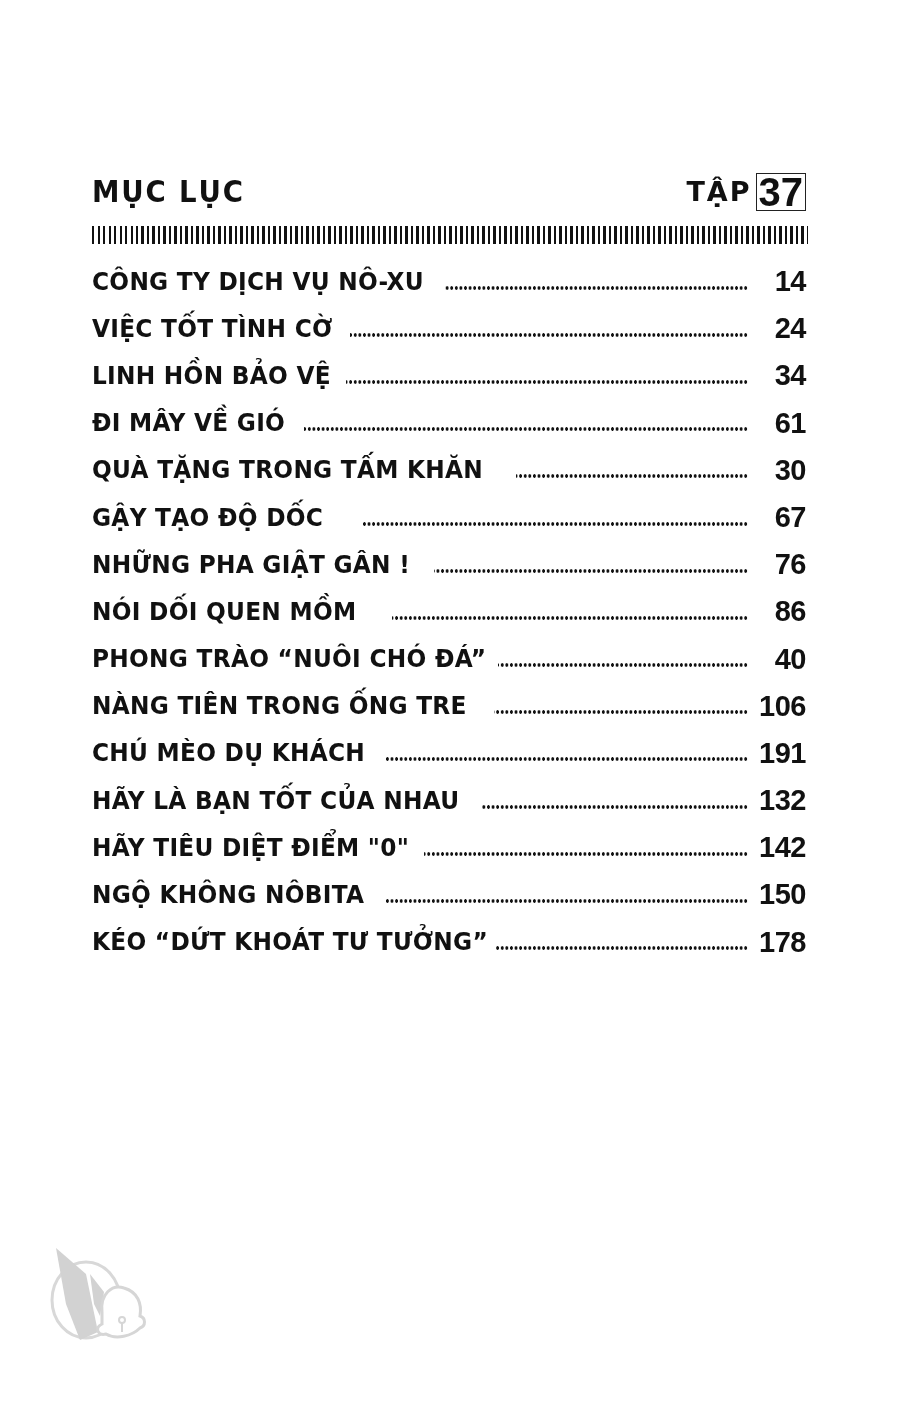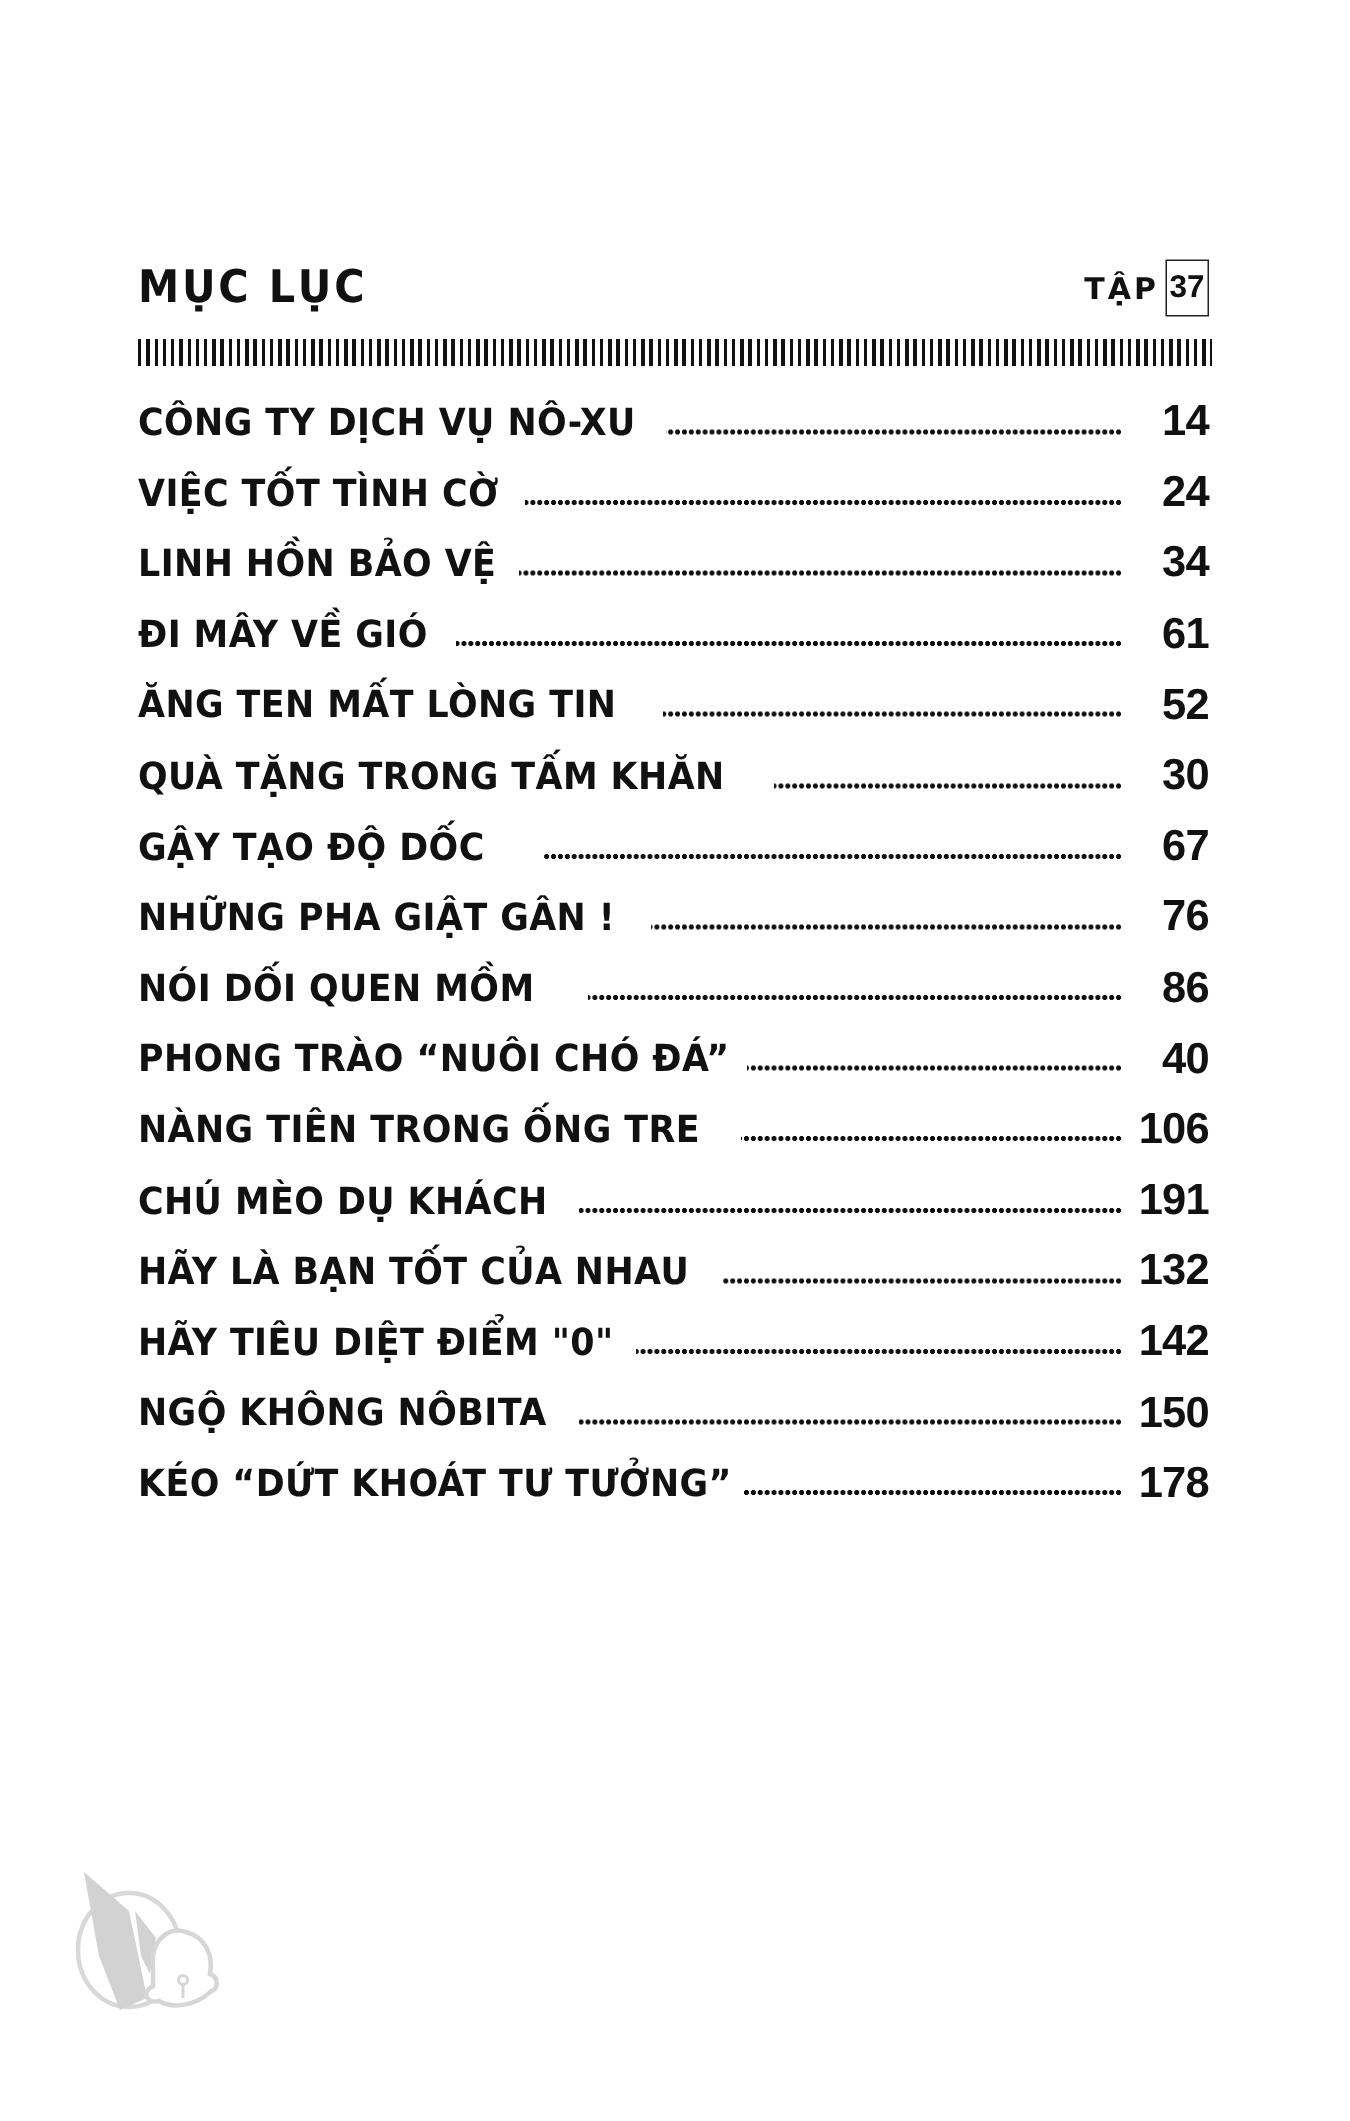--- a/index.html
+++ b/index.html
@@ -40,34 +40,34 @@
     }
     .volume {
       position: absolute;
       right: 0;
       top: 2px;
       display: flex;
       align-items: center;
       height: 40px;
     }
     .volume-label {
-      font-size: 20px;
+      font-size: 27px;
       font-weight: bold;
       letter-spacing: 2px;
       margin-right: 4px;
       line-height: 40px;
     }
     .volume-number {
       display: inline-block;
       border: 1.5px solid #222;
       height: 36px;
       line-height: 36px;
       padding: 0 2px;
       font-family: "Liberation Sans", sans-serif;
-      font-size: 21px;
+      font-size: 40px;
       font-weight: bold;
       letter-spacing: 0px;
     }
     .tick-bar {
       position: absolute;
       left: 92px;
       top: 226px;
       width: 716px;
       height: 18px;
       background-image: repeating-linear-gradient(
@@ -157,25 +157,20 @@
       </div>
       <div class="toc-row">
         <span class="toc-title">LINH HỒN BẢO VỆ</span>
         <span class="toc-leader" style="left: 254px;"></span>
         <span class="toc-page">34</span>
       </div>
       <div class="toc-row">
         <span class="toc-title">ĐI MÂY VỀ GIÓ</span>
         <span class="toc-leader" style="left: 212px;"></span>
         <span class="toc-page">61</span>
-      </div>
-      <div class="toc-row">
-        <span class="toc-title">ĂNG TEN MẤT LÒNG TIN</span>
-        <span class="toc-leader" style="left: 350px;"></span>
-        <span class="toc-page">52</span>
       </div>
       <div class="toc-row">
         <span class="toc-title">QUÀ TẶNG TRONG TẤM KHĂN</span>
         <span class="toc-leader" style="left: 424px;"></span>
         <span class="toc-page">30</span>
       </div>
       <div class="toc-row">
         <span class="toc-title">GẬY TẠO ĐỘ DỐC</span>
         <span class="toc-leader" style="left: 270px;"></span>
         <span class="toc-page">67</span>

